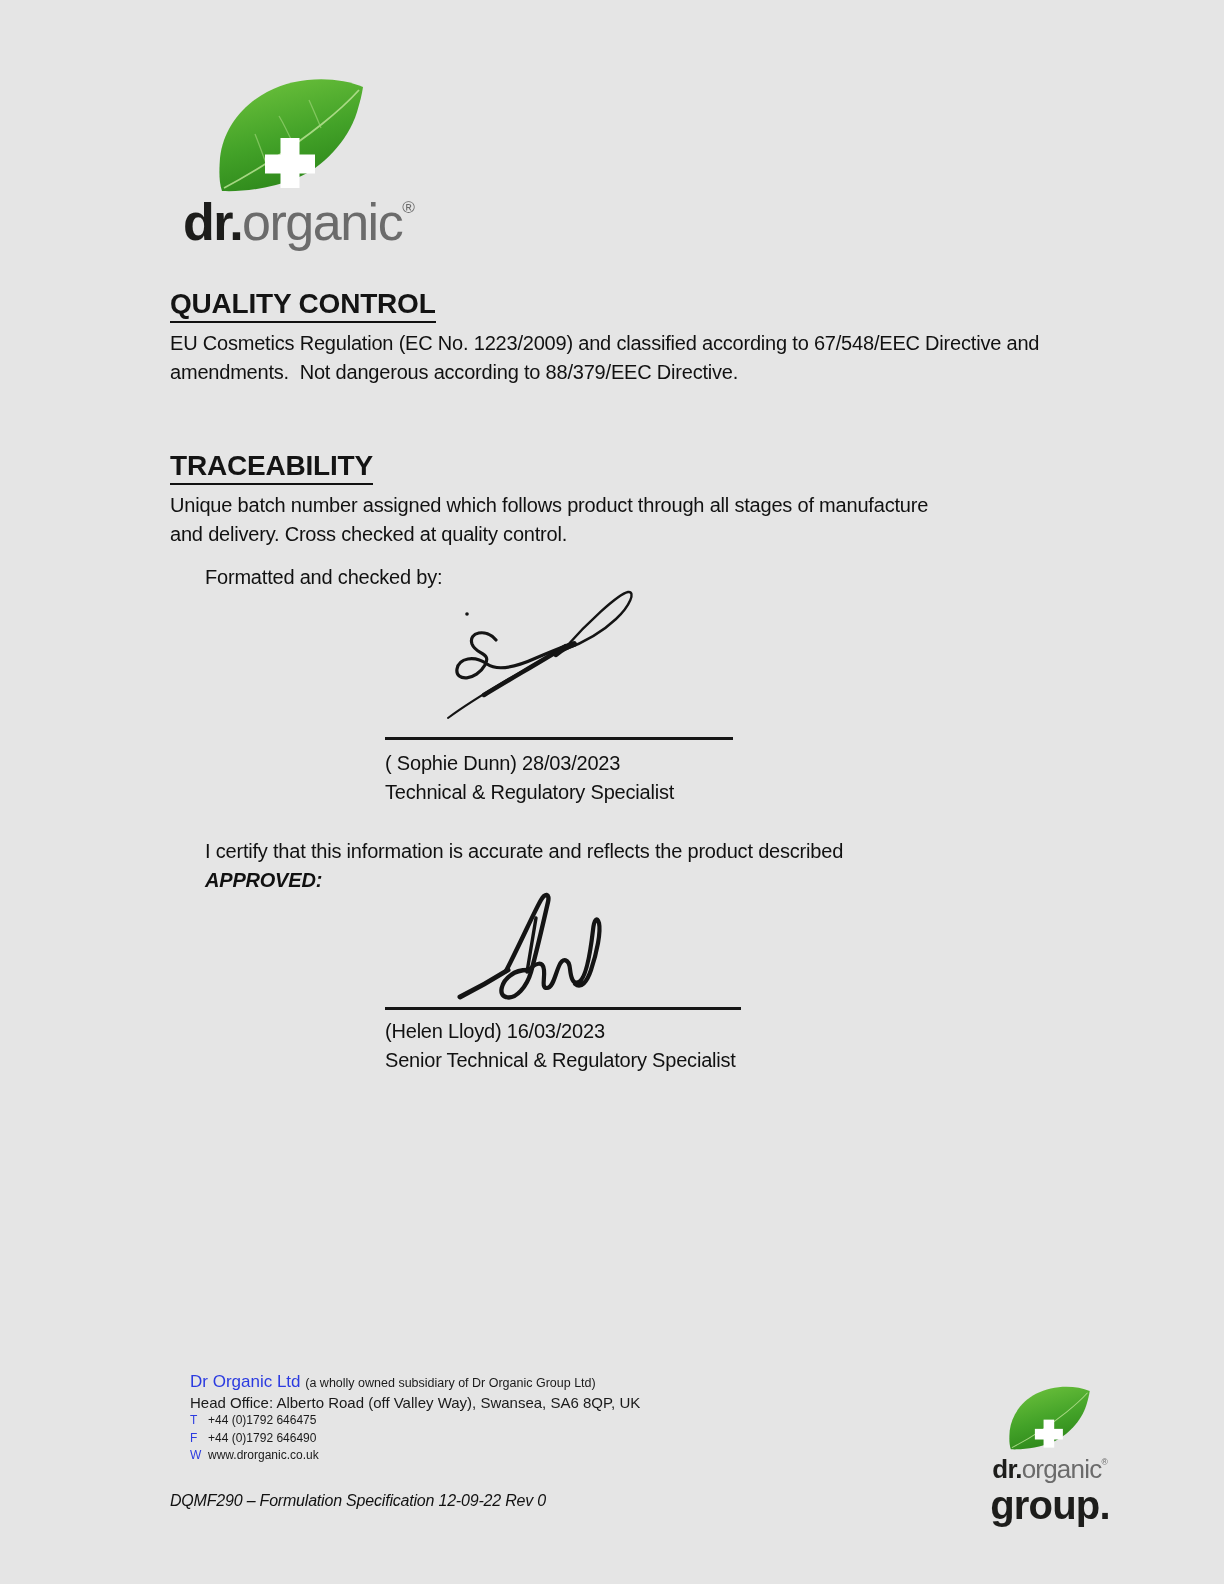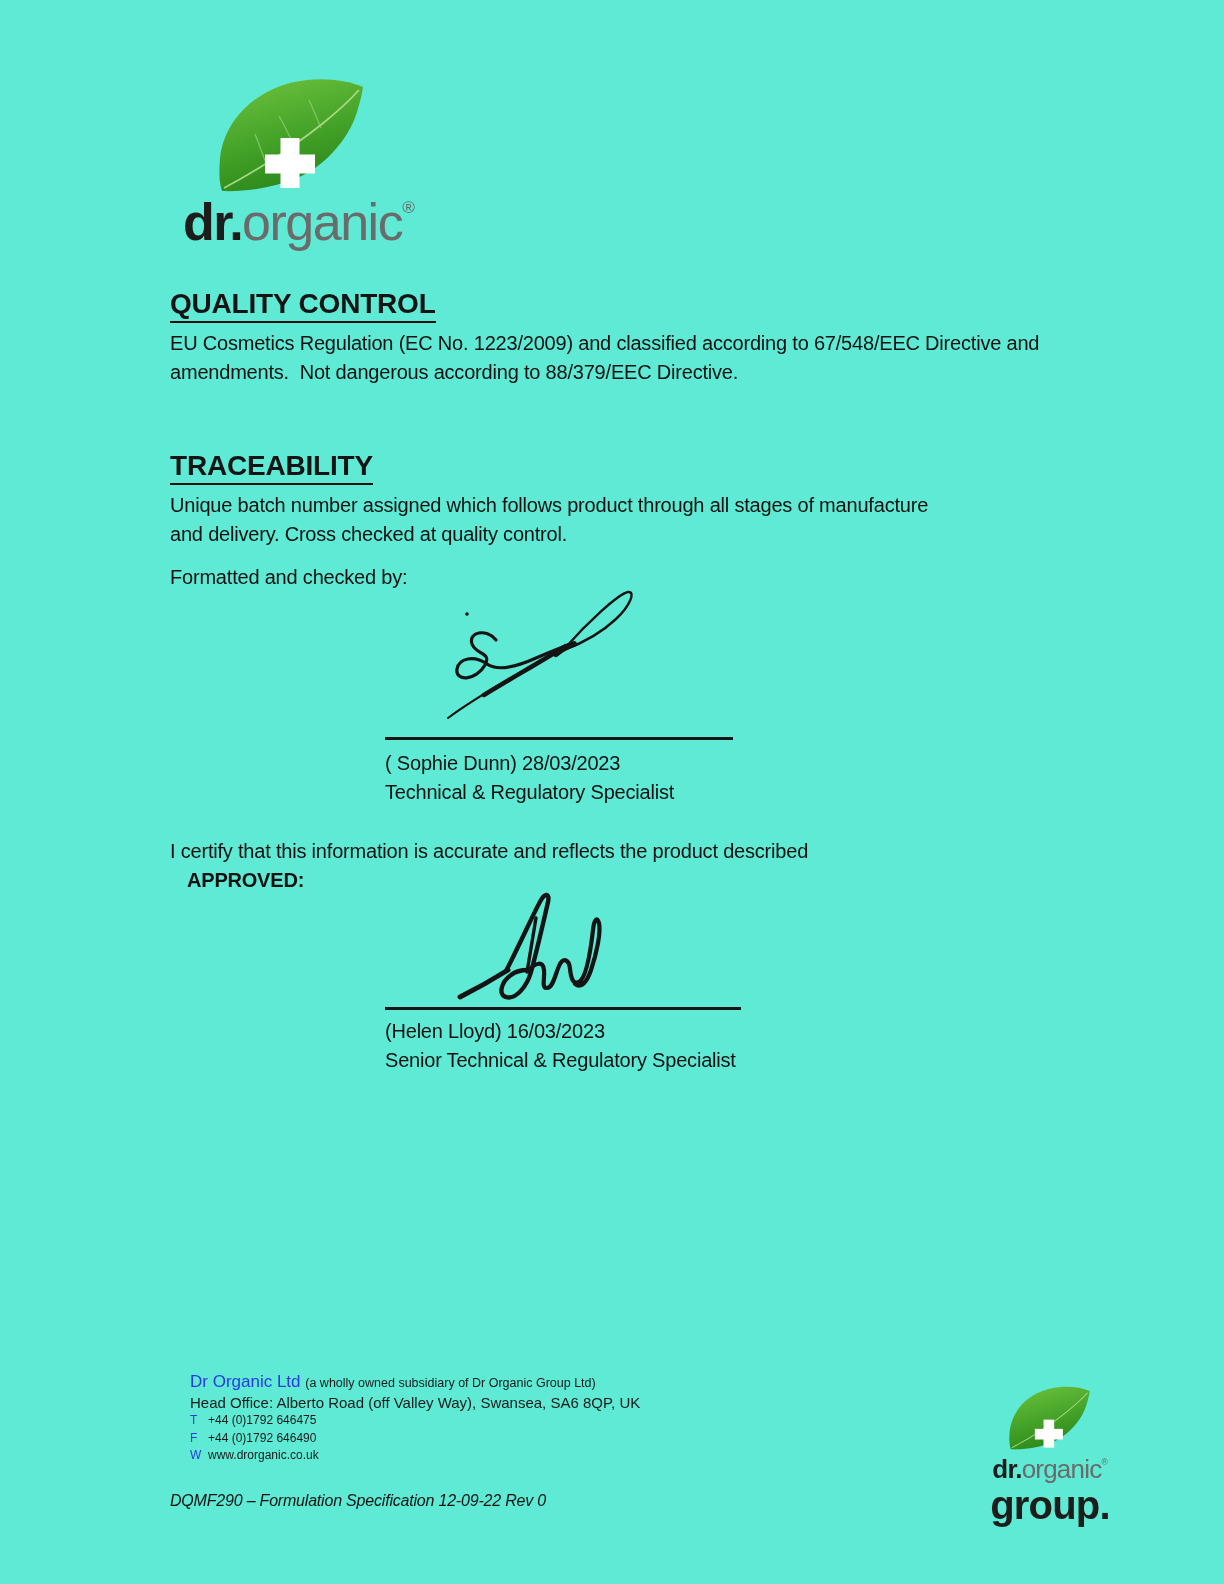--- a/index.html
+++ b/index.html
@@ -2,21 +2,21 @@
 <html><head>
 <meta charset="utf-8">
 <style>
   * { box-sizing: border-box; margin: 0; padding: 0; }
   html, body { background: #ffffff; }
   body { font-family: "Liberation Sans", sans-serif; color: #141414; }
   .page {
     position: relative;
     width: 1224px;
     height: 1584px;
-    background: #5eead4;
+    background: #e5e5e5;
     overflow: hidden;
     margin: 0 auto;
   }
   .abs { position: absolute; }
 
   
   .logo-top { left: 170px; top: 78px; width: 250px; height: 175px; }
   .logo-top .leaf { position: absolute; left: 47px; top: 0; }
   .logo-top .wordmark { position: absolute; left: 13px; top: 114px; white-space: nowrap; }
   .wordmark { letter-spacing: -1.5px; }
@@ -31,24 +31,24 @@
     display: inline-block; border-bottom: 2.5px solid #111; padding-bottom: 1px;
   }
   .body-line {
     display: block; font-size: 20px; line-height: 29px;
     letter-spacing: -0.2px; white-space: pre-wrap; color: #111;
   }
   .qc-section   { left: 170px; top: 288px; width: 920px; }
   .tr-section   { left: 170px; top: 450px; width: 920px; }
   .sec-body { margin-top: 6px; }
 
-  .plain-line { font-size: 20px; letter-spacing: -0.2px; color: #111; white-space: pre-wrap; }
+  .plain-line { font-size: 20px; letter-spacing: -0.2px; color: #111; white-space: pre-wrap; margin-left: 35px; }
   .formatted-by { left: 170px; top: 566px; }
   .certify      { left: 170px; top: 840px; }
-  .approved     { left: 187px; top: 869px; font-weight: 700; }
+  .approved     { left: 170px; top: 869px; font-weight: 700; font-style: italic; }
 
   
   .sig1 { left: 440px; top: 578px; width: 220px; height: 147px; }
   .sig2 { left: 440px; top: 878px; width: 200px; height: 135px; }
   .sig-line { border-bottom: 3px solid #161616; height: 14px; }
   .sig-line-1 { left: 385px; top: 726px; width: 348px; }
   .sig-line-2 { left: 385px; top: 996px; width: 356px; }
   .sig-caption { font-size: 20px; line-height: 29px; letter-spacing: -0.2px; color: #111; }
   .sig-cap-1 { left: 385px; top: 749px; }
   .sig-cap-2 { left: 385px; top: 1017px; }

